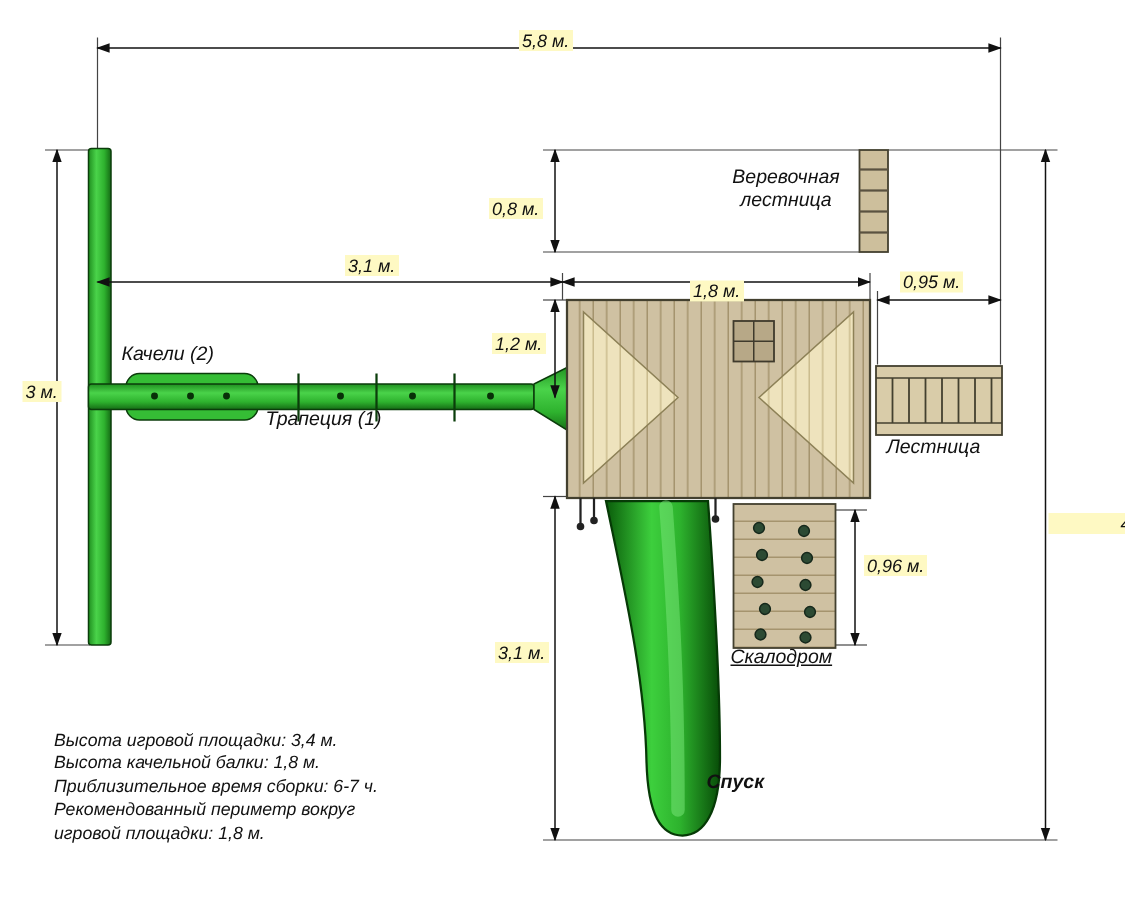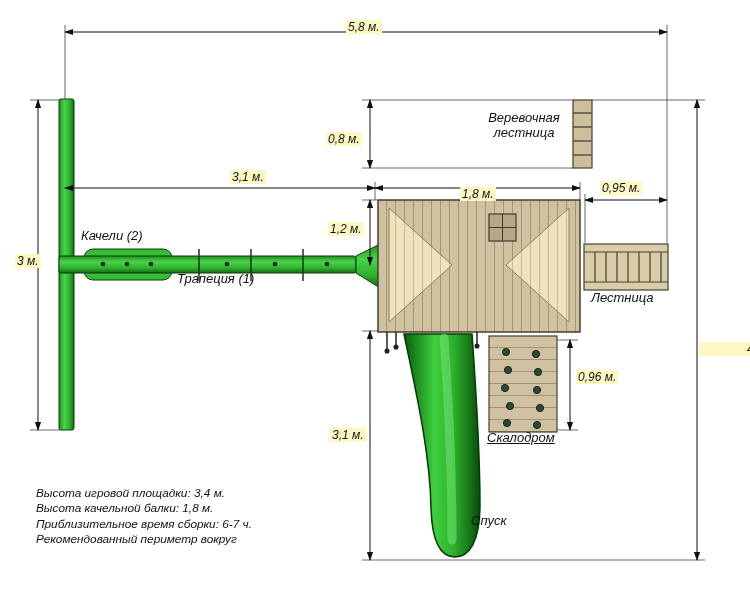--- a/index.html
+++ b/index.html
@@ -185,22 +185,23 @@
 <div class="dim" style="left:600px;top:181px;">0,95 м.</div>
 <div class="dim" style="left:328px;top:222px;">1,2 м.</div>
 <div class="dim" style="left:576px;top:370px;font-style:italic;">0,96 м.</div>
 <div class="dim" style="left:330px;top:428px;">3,1 м.</div>
 
 <div class="lbl wrap" style="left:478px;top:110px;width:92px;">Веревочная лестница</div>
 <div class="lbl" style="left:81px;top:228px;">Качели (2)</div>
 <div class="lbl" style="left:177px;top:271px;">Трапеция (1)</div>
 <div class="lbl" style="left:591px;top:290px;">Лестница</div>
 <div class="lbl" style="left:487px;top:430px;text-decoration:underline;">Скалодром</div>
-<div class="lbl" style="left:471px;top:513px;">Спуск</div>
+<div class="lbl" style="left:471px;top:513px;font-weight:bold;">Спуск</div>
 
 <div class="notes">
   <div>Высота игровой площадки: 3,4 м.</div>
   <div>Высота качельной балки: 1,8 м.</div>
   <div>Приблизительное время сборки: 6-7 ч.</div>
   <div>Рекомендованный периметр вокруг</div>
+  <div>игровой площадки: 1,8 м.</div>
 </div>
 
 </div>
 
 </body></html>

